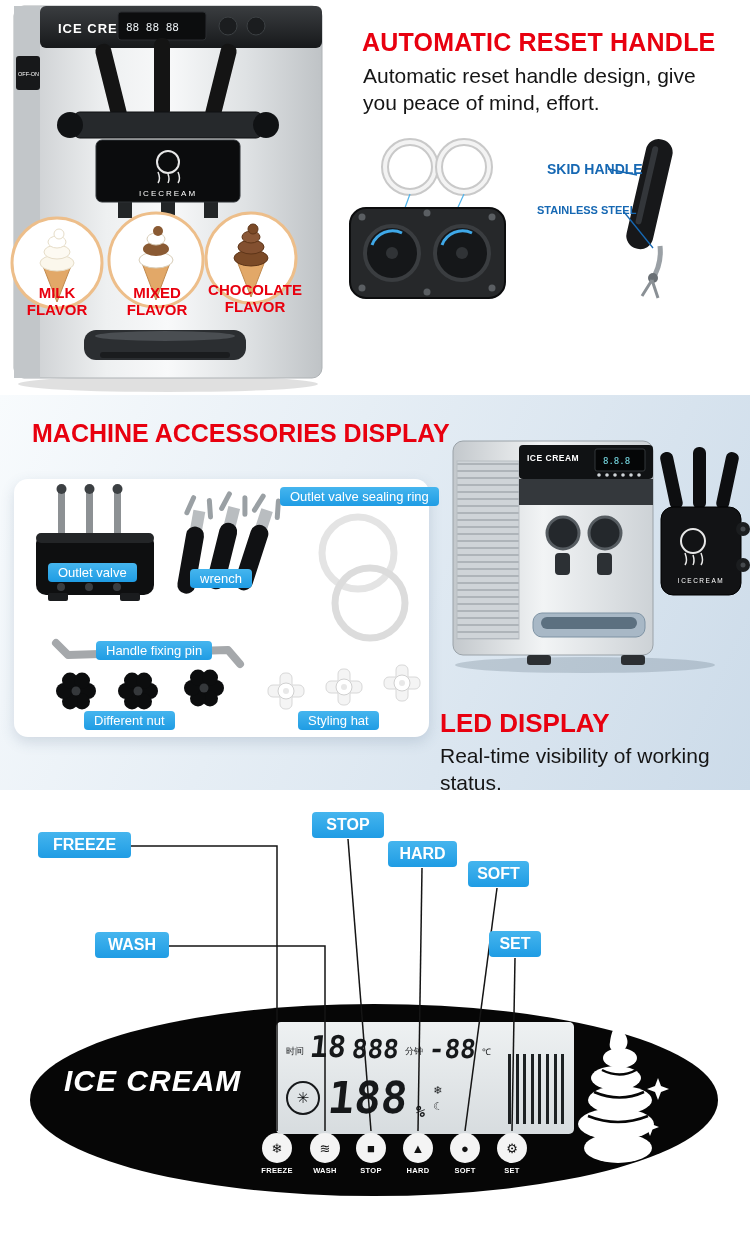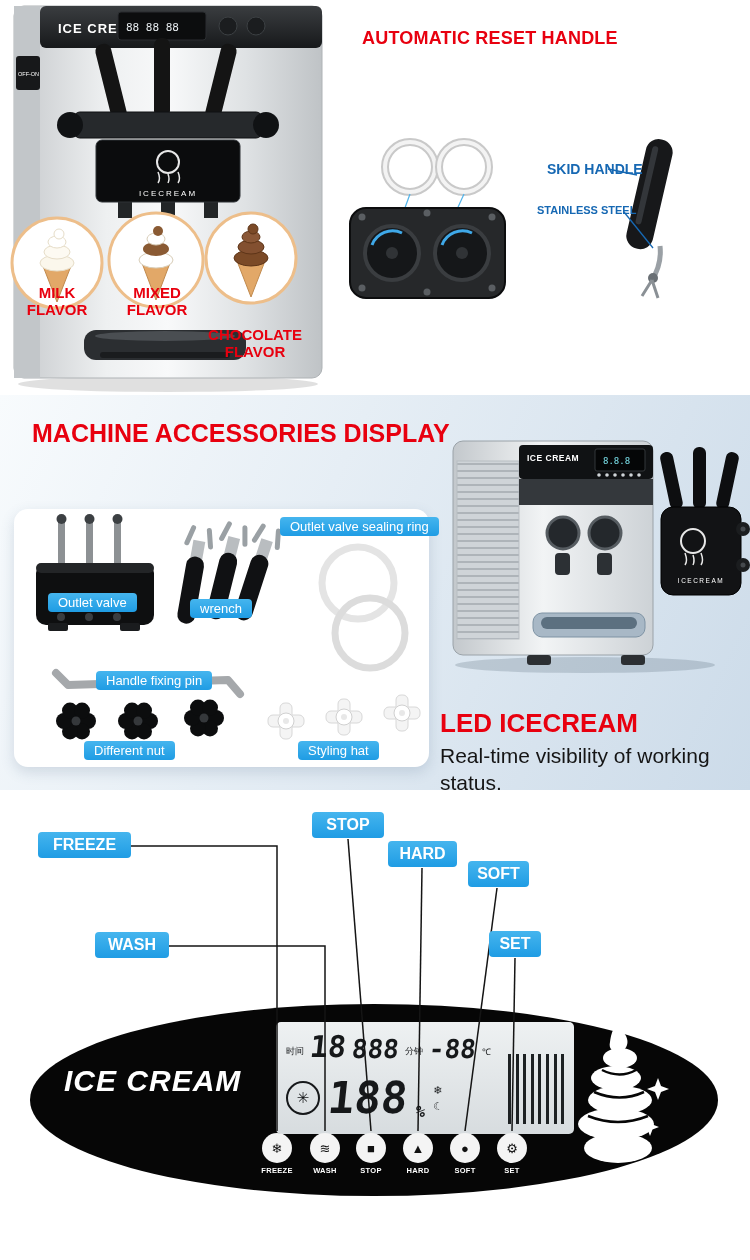--- a/index.html
+++ b/index.html
@@ -3,35 +3,35 @@
 <meta charset="utf-8">
 <style>
   html,body{margin:0;padding:0;background:#fff;font-family:"Liberation Sans",sans-serif;}
   .page{position:relative;width:750px;height:1260px;background:#fff;overflow:hidden;}
 
   
   .tl-machine{position:absolute;left:0;top:0;width:345px;height:400px;}
   .flavor-label{position:absolute;color:#e8000f;font-weight:bold;font-size:15px;line-height:1.15;text-align:center;}
   .f1{left:16px;top:284px;width:82px;}
   .f2{left:116px;top:284px;width:82px;}
-  .f3{left:202px;top:281px;width:106px;margin-top:45px;}
+  .f3{left:202px;top:281px;width:106px;}
 
   
-  .reset-heading{position:absolute;left:362px;top:28px;margin:0;font-size:18px;font-weight:800;color:#e8000f;letter-spacing:.2px;}
+  .reset-heading{position:absolute;left:362px;top:28px;margin:0;font-size:25px;font-weight:800;color:#e8000f;letter-spacing:.2px;}
   .reset-body{position:absolute;left:363px;top:62px;width:372px;margin:0;font-size:21px;color:#151515;line-height:1.3;}
   .parts{position:absolute;left:340px;top:120px;width:410px;height:195px;}
   .lbl-skid{position:absolute;left:547px;top:161px;font-size:14px;font-weight:bold;color:#1668b3;}
   .lbl-steel{position:absolute;left:537px;top:204px;font-size:11px;font-weight:bold;color:#1668b3;text-align:right;}
 
   
   .band{position:absolute;left:0;top:395px;width:750px;height:395px;
     background:linear-gradient(115deg,#f8fbfd 0%,#e6eef5 40%,#ccdbe9 100%);}
   .acc-heading{position:absolute;left:16px;top:403px;margin:16px;font-size:25px;font-weight:800;color:#e8000f;}
   .acc-subtitle{position:absolute;left:18px;top:441px;margin:0;font-size:21px;color:#151515;}
-  .card{position:absolute;left:14px;top:509px;width:415px;height:258px;background:#fff;border-radius:14px;
+  .card{position:absolute;left:14px;top:479px;width:415px;height:258px;background:#fff;border-radius:14px;
     box-shadow:0 5px 14px rgba(60,90,120,.18);}
   .card svg{position:absolute;left:0;top:0;}
   .pill{position:absolute;background:linear-gradient(#45b5ee,#1f9ce4);color:#fff;font-size:13px;
     padding:2px 10px;border-radius:4px;white-space:nowrap;}
   .p-ring{left:266px;top:8px;}
   .p-valve{left:34px;top:84px;}
   .p-wrench{left:176px;top:90px;}
   .p-pin{left:82px;top:162px;}
   .p-nut{left:70px;top:232px;}
   .p-hat{left:284px;top:232px;}
@@ -157,20 +157,21 @@
         <ellipse cx="251" cy="237" rx="9" ry="6" fill="#8a5736" stroke="#5e3518"></ellipse>
         <circle cx="253" cy="229" r="5" fill="#7b4a27" stroke="#5e3518"></circle>
       </g>
     </svg>
     <div class="flavor-label f1">MILK FLAVOR</div>
     <div class="flavor-label f2">MIXED FLAVOR</div>
     <div class="flavor-label f3">CHOCOLATE FLAVOR</div>
   </div>
 
   <h1 class="reset-heading">AUTOMATIC RESET HANDLE</h1>
+  <p class="reset-body">Automatic reset handle design, give you peace of mind, effort.</p>
 
   <div class="parts">
     <svg width="410" height="195" viewBox="0 0 410 195">
 
       <g>
         <circle cx="70" cy="47" r="25" fill="none" stroke="#c9c9c9" stroke-width="8"></circle>
         <circle cx="70" cy="47" r="25" fill="none" stroke="#f3f3f3" stroke-width="4"></circle>
         <circle cx="124" cy="47" r="25" fill="none" stroke="#c9c9c9" stroke-width="8"></circle>
         <circle cx="124" cy="47" r="25" fill="none" stroke="#f3f3f3" stroke-width="4"></circle>
         <path d="M70,74 L62,96" stroke="#4fb3ea" stroke-width="1.2"></path>
@@ -364,21 +365,21 @@
         <path d="M250,128 q3,8 0,12 M258,130 q2,6 0,10 M266,128 q3,8 0,12" stroke="#e8e8e8" stroke-width="1.5" fill="none"></path>
         <text x="266" y="158" font-size="6.5" fill="#fff" letter-spacing="1.5" text-anchor="middle">ICECREAM</text>
         <circle cx="308" cy="104" r="7" fill="#1b1d1f"></circle>
           <circle cx="308" cy="104" r="2.5" fill="#45494d"></circle>
         <circle cx="308" cy="140" r="7" fill="#1b1d1f"></circle>
           <circle cx="308" cy="140" r="2.5" fill="#45494d"></circle>
       </g>
     </svg>
   </div>
 
-  <h2 class="led-heading">LED ICECREAM</h2>
+  <h2 class="led-heading">LED DISPLAY</h2>
   <p class="led-body">Real-time visibility of working status.</p>
 
   <div class="oval">
     <div class="oval-brand">ICE CREAM</div>
 
     <div class="lcd">
       <div class="lcd-row1">
         <span class="lcd-tiny">时间</span>
         <span class="seg s30">18</span>
         <span class="seg s26">888</span>

